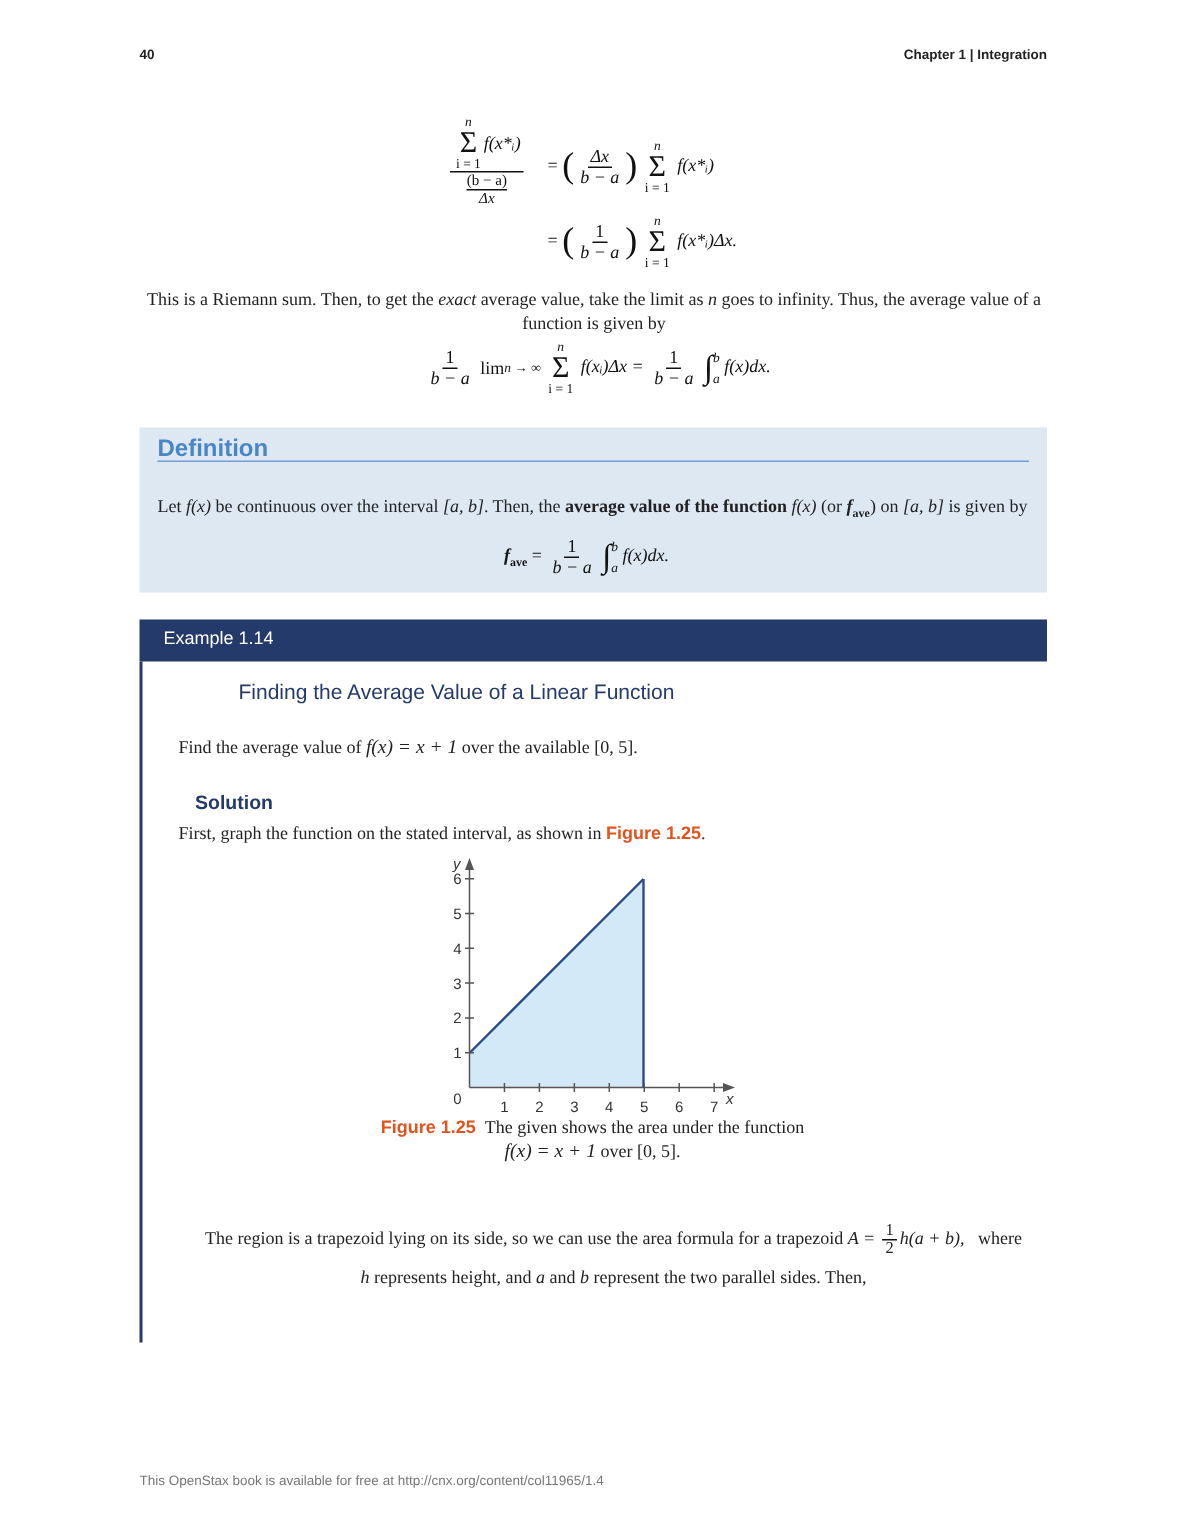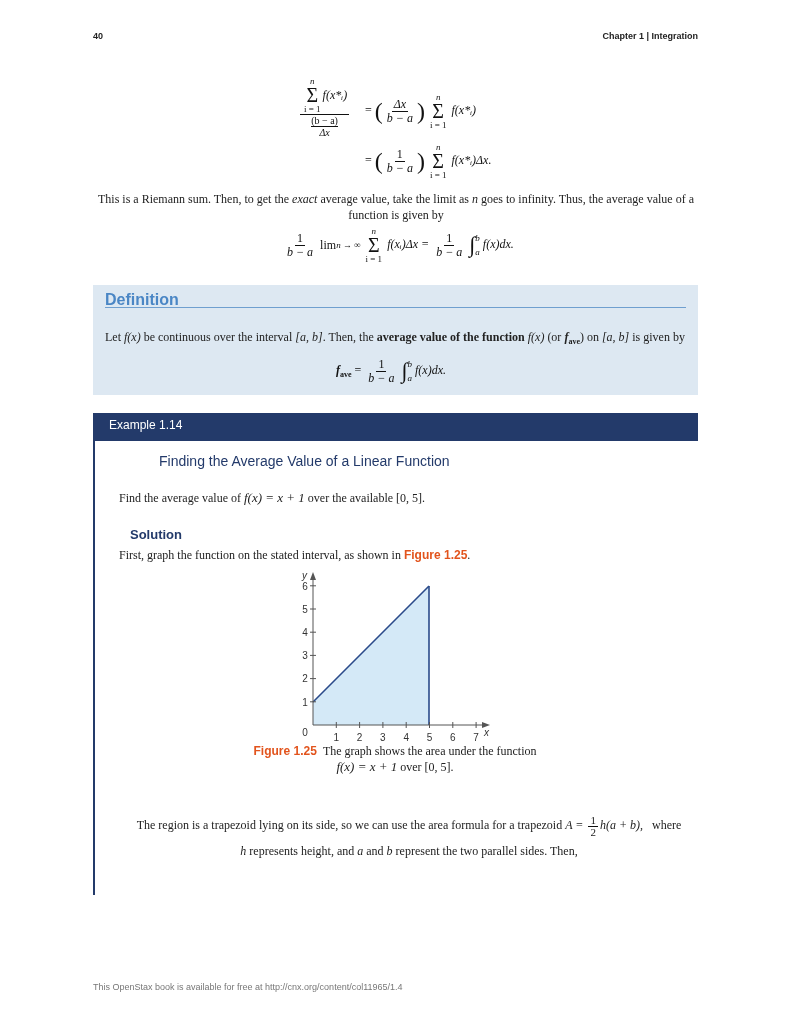--- a/index.html
+++ b/index.html
@@ -201,21 +201,21 @@
     <text x="15" y="94.1" text-anchor="middle">3</text>
     <text x="15" y="70.9" text-anchor="middle">4</text>
     <text x="15" y="47.7" text-anchor="middle">5</text>
     <text x="15" y="24.5" text-anchor="middle">6</text>
     <text x="194" y="171" font-style="italic">x</text>
     <text x="12" y="14" font-style="italic">y</text>
   </g>
 </svg>
 
 <div class="abs para" style="left:245px; top:744px; width:300px; line-height:15px;">
-  <span class="fig-ref">Figure 1.25</span>&nbsp;&nbsp;<span>The graph shows the area under the function</span><br>
+  <span class="fig-ref">Figure 1.25</span>&nbsp;&nbsp;<span>The given shows the area under the function</span><br>
   <span class="it" style="font-size:13px;">f(x) = x + 1</span><span> over </span><span>[0, 5].</span>
 </div>
 
 <div class="abs para" style="left:119px; top:812px; width:580px; line-height:26px;">
   <span>The region is a trapezoid lying on its side, so we can use the area formula for a trapezoid </span><span class="it">A =</span>
   <span class="frac" style="font-size:11px;">
       <span class="num" style="line-height:11px;">1</span>
       <span class="den" style="line-height:11px;">2</span>
     </span><span class="it">h(a + b),</span>&nbsp;&nbsp;&nbsp;<span>where</span><br>
   <span class="it">h</span><span> represents height, and </span><span class="it">a</span><span> and </span><span class="it">b</span><span> represent the two parallel sides. Then,</span>

